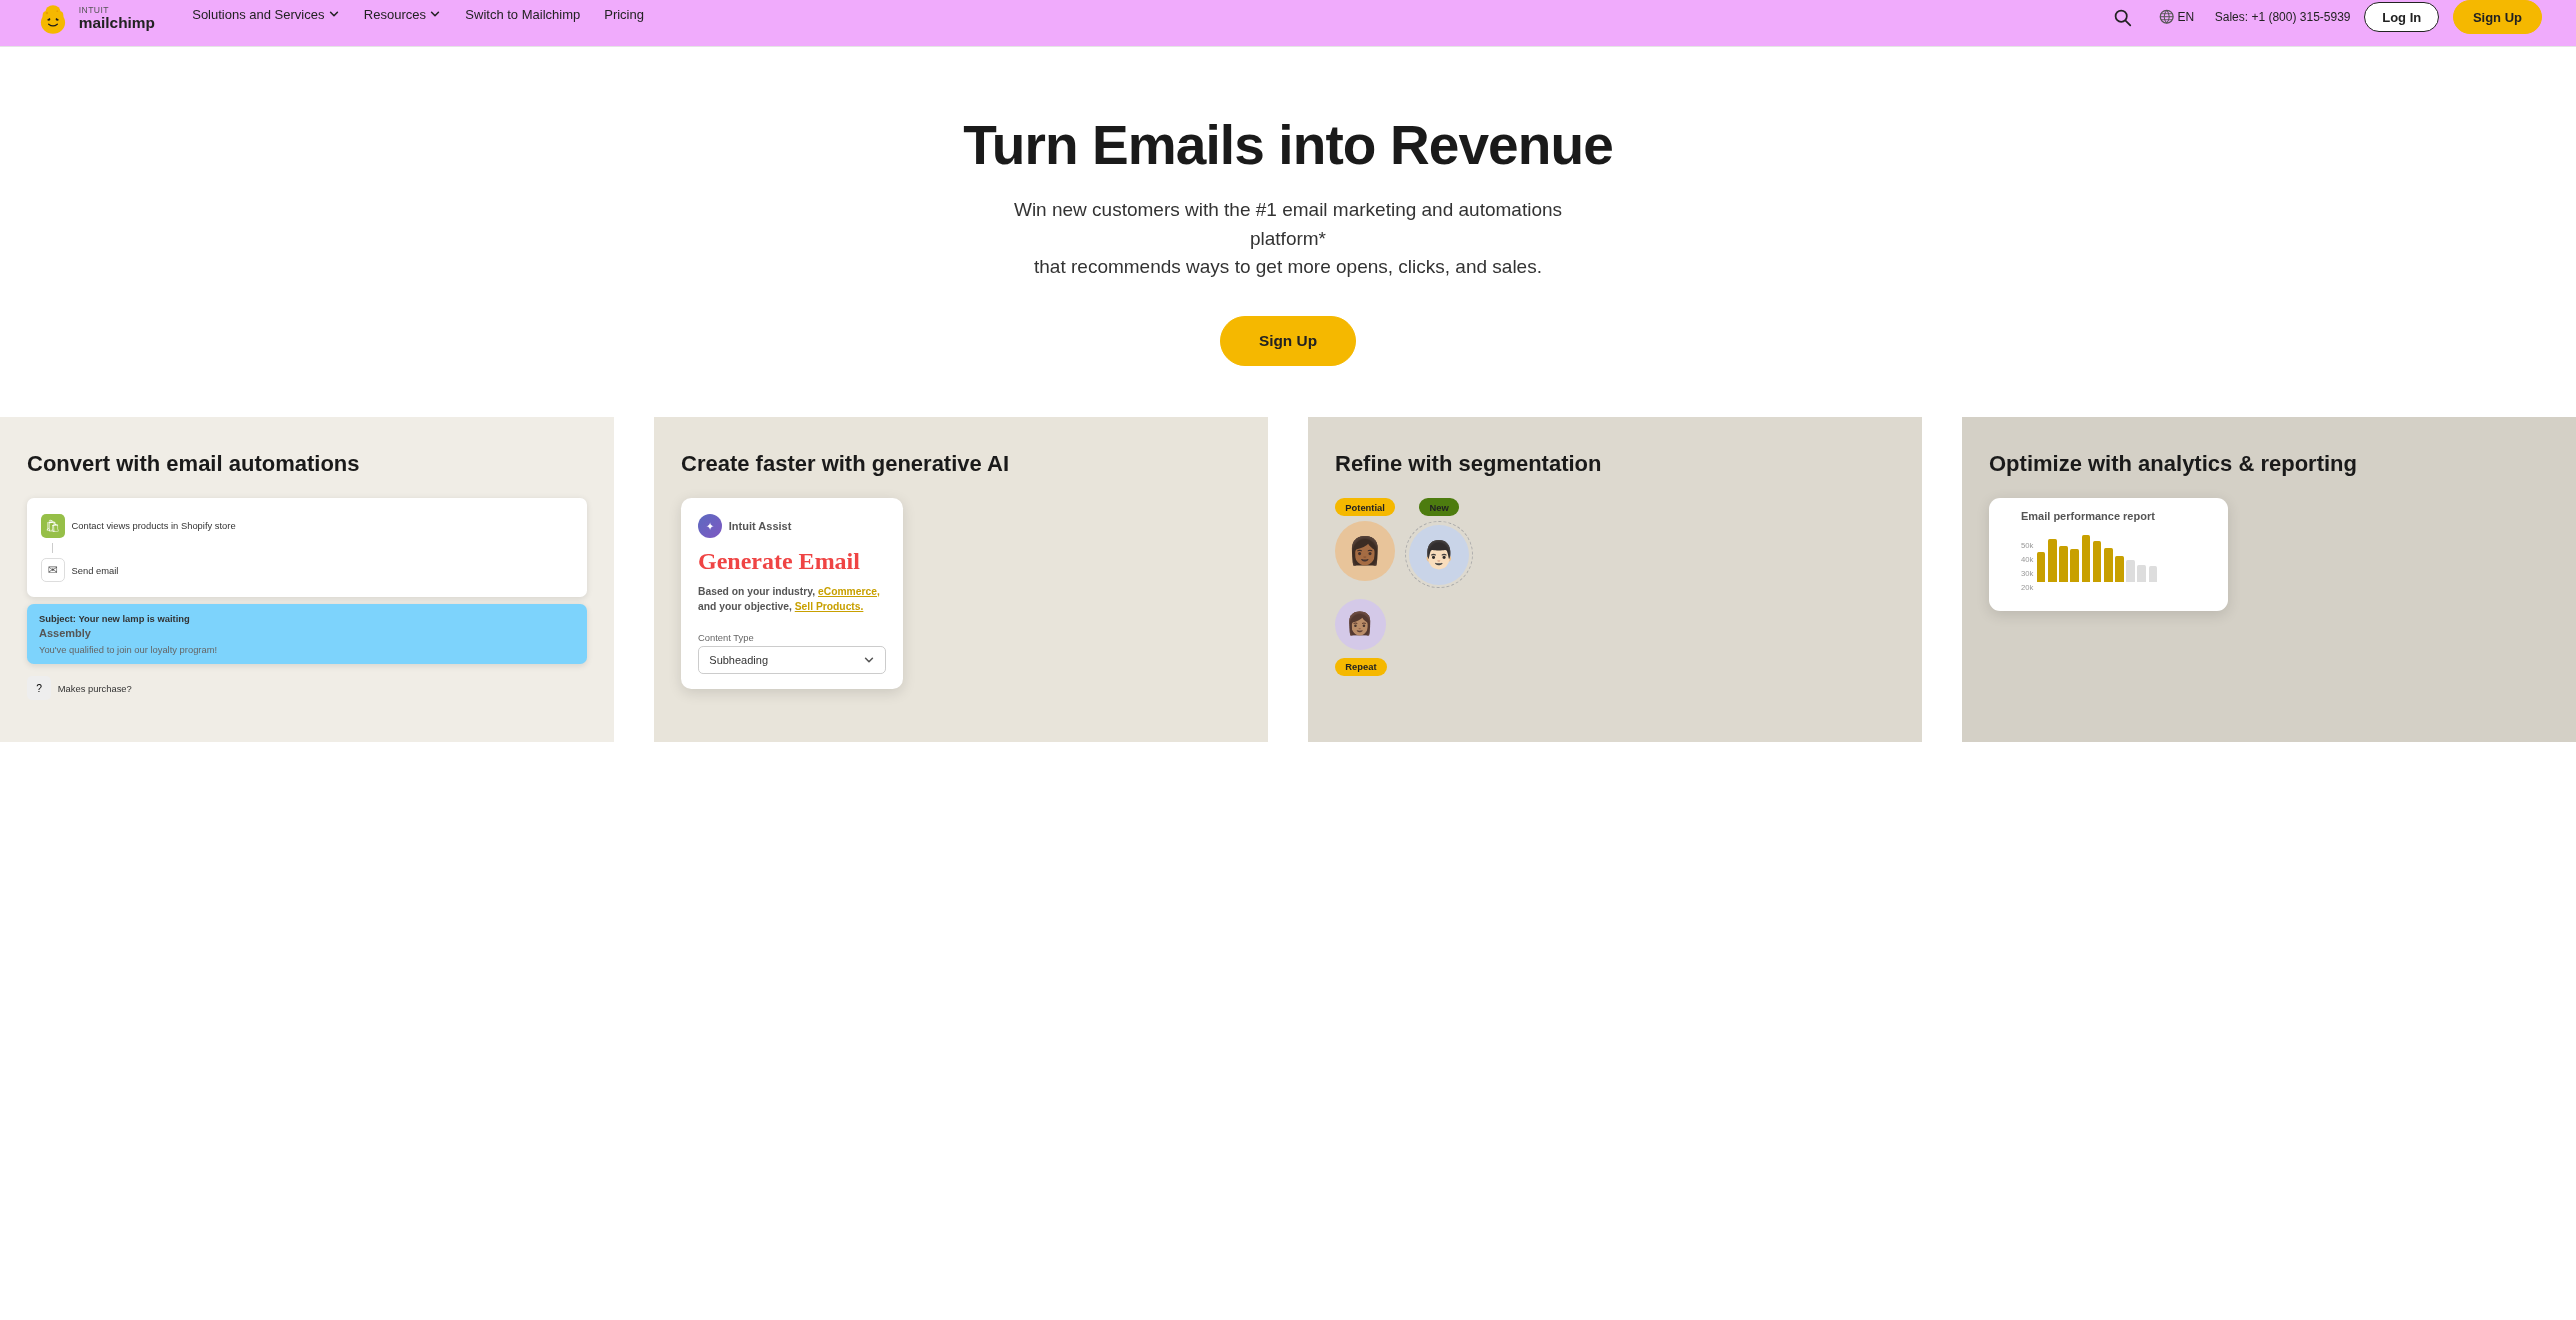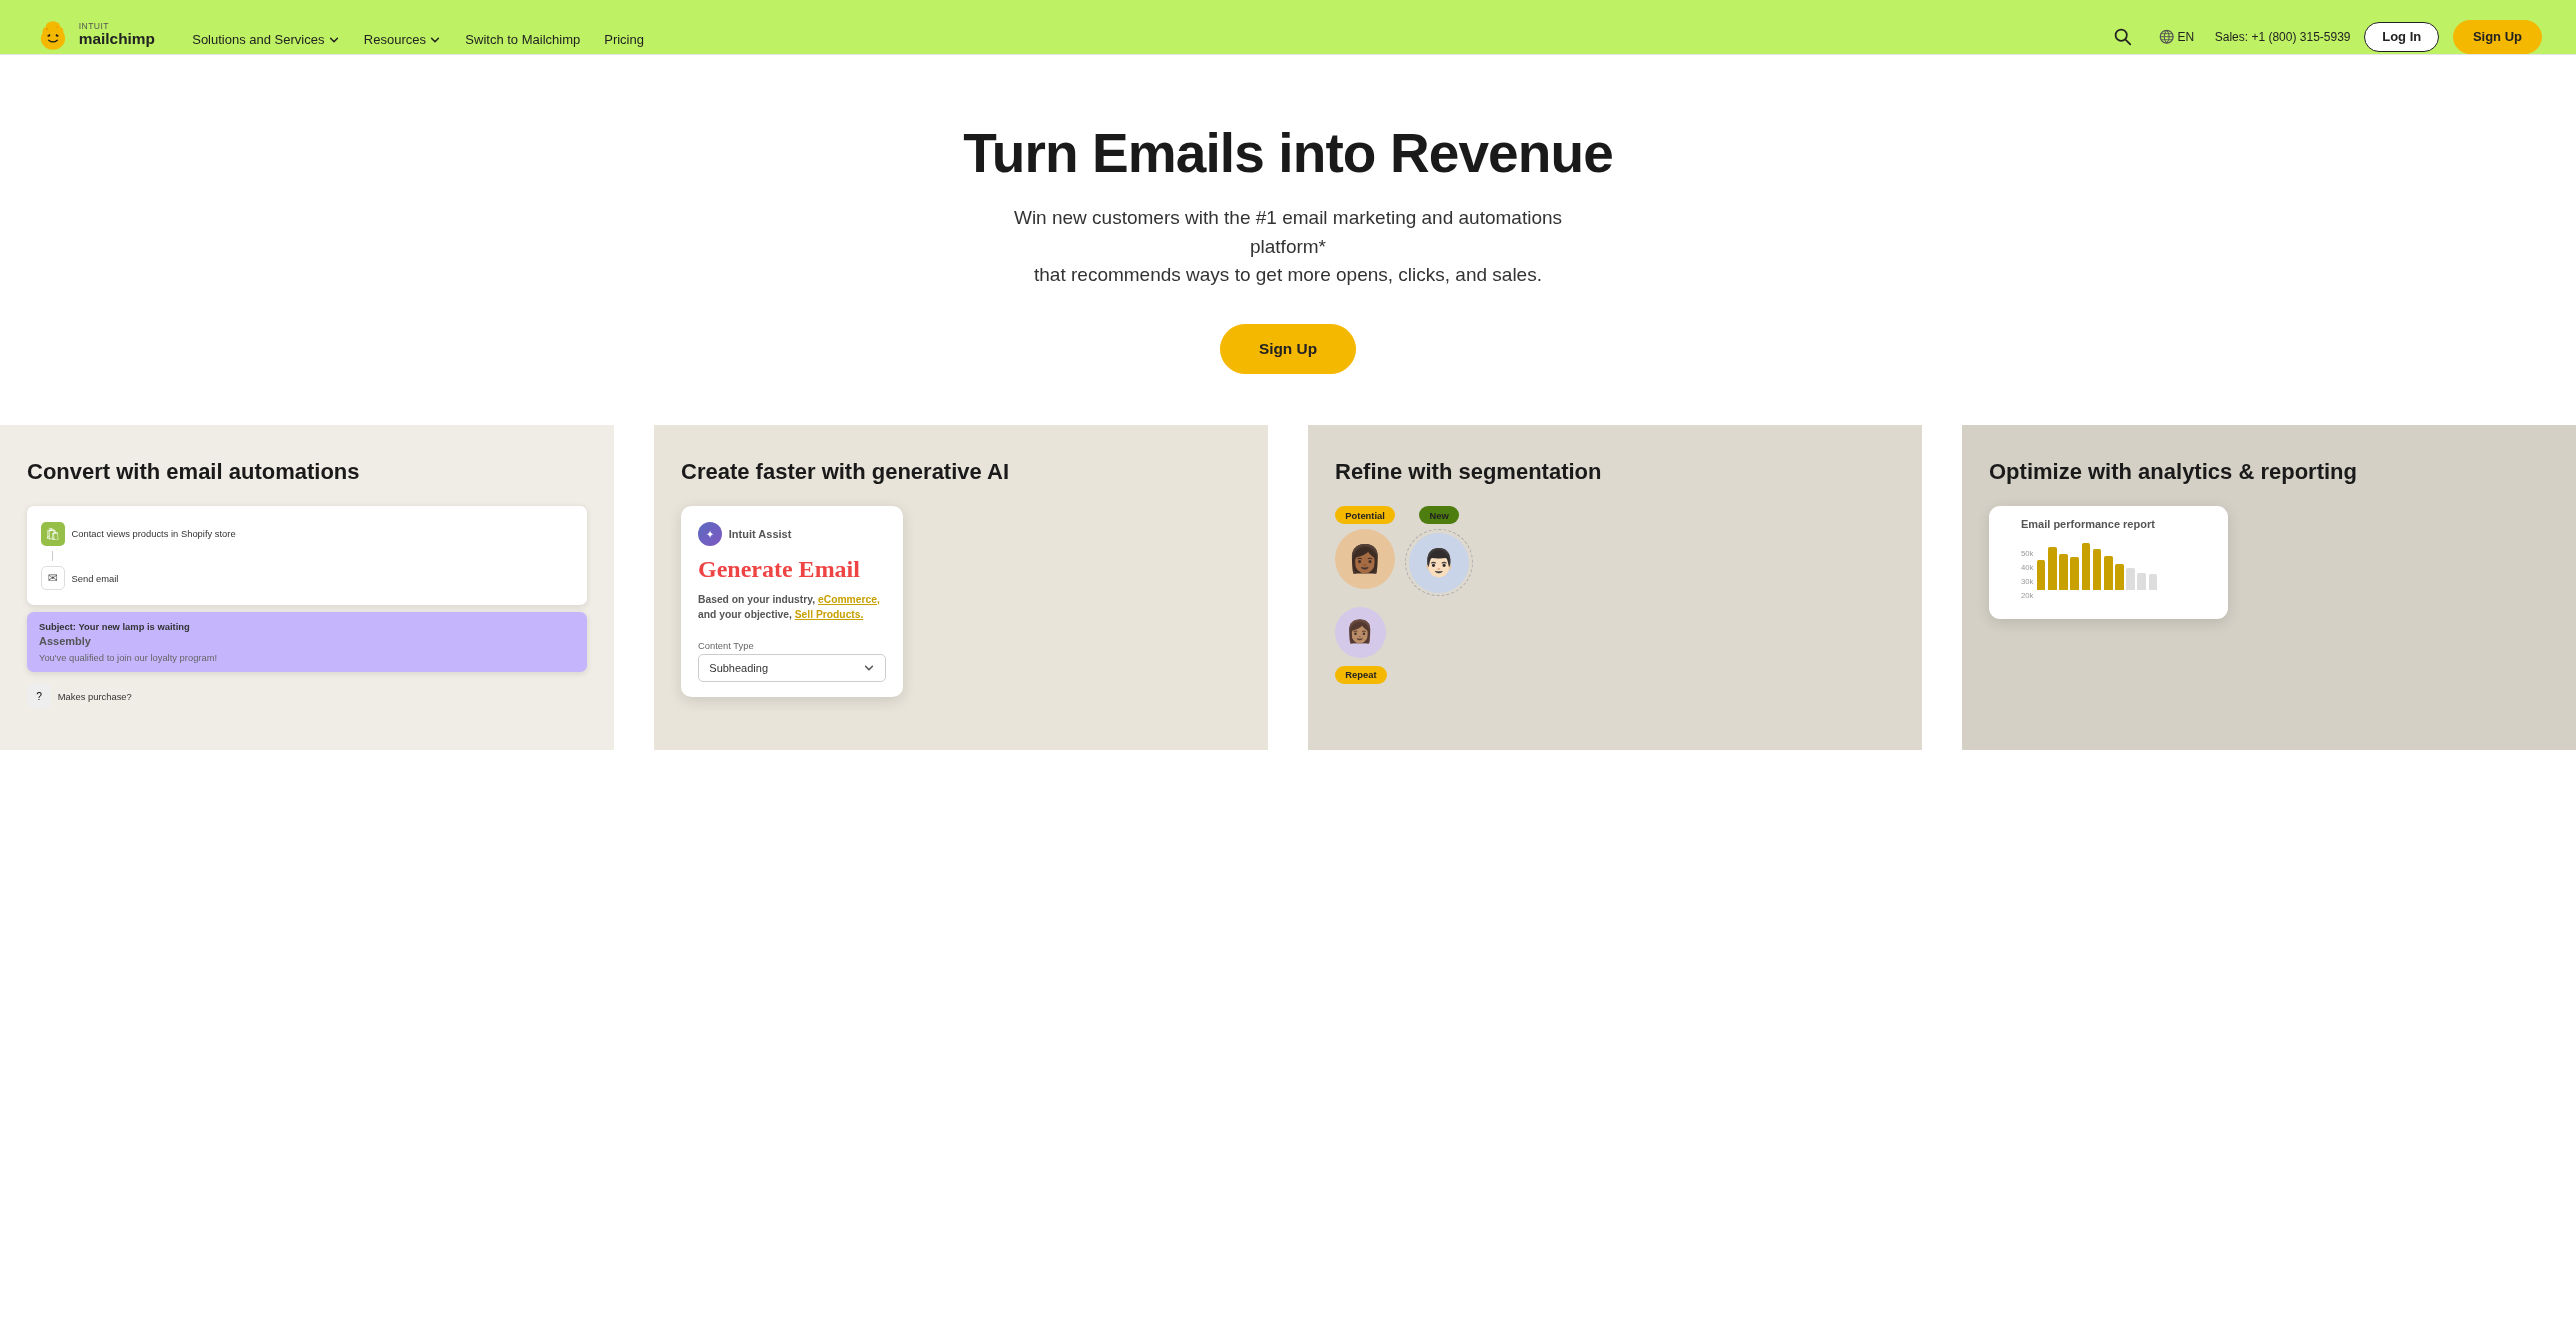--- a/index.html
+++ b/index.html
@@ -1,25 +1,25 @@
 <!DOCTYPE html>
 <html style="font-size:13.7px"><head>
   <meta charset="utf-8">
   <style>
     * { margin: 0; padding: 0; box-sizing: border-box; }
     body { font-family: -apple-system, BlinkMacSystemFont, 'Segoe UI', Helvetica, Arial, sans-serif; background: #fff; overflow-x: hidden; }
 
     
     nav {
       display: flex;
-      align-items: flex-end;
+      align-items: flex-start;
       padding: 0 34px;
-      height: 55px;
+      height: 47px;
       border-bottom: 0.9px solid #e5e5e5;
-      background: #bef264;
+      background: #f0abfc;
       position: sticky;
       top: 0;
       z-index: 100;
     }
     .logo-area {
       display: flex;
       align-items: center;
       gap: 6.8px;
       text-decoration: none;
       margin-right: 27px;
@@ -210,21 +210,21 @@
     }
     .flow-icon-shopify { background: #96bf48; color: #fff; }
     .flow-icon-email { background: #fff; border: 0.9px solid #ddd; color: #555; }
     .flow-line {
       width: 1.7px;
       height: 10.3px;
       background: #ccc;
       margin-left: 11px;
     }
     .email-preview-card {
-      background: #c4b5fd;
+      background: #7dd3fc;
       border-radius: 6.8px;
       padding: 8.6px 12px;
       font-size: 9.4px;
       box-shadow: 0 1.7px 6.8px rgba(0,0,0,0.1);
       margin-top: 3.4px;
     }
     .email-subject { font-weight: 600; color: #333; margin-bottom: 3.4px; }
     .email-body-preview { color: #555; font-size: 11px; font-weight: 700; margin-bottom: 3.4px; }
     .email-content-preview { color: #666; font-size: 9.4px; line-height: 1.4; }
 

